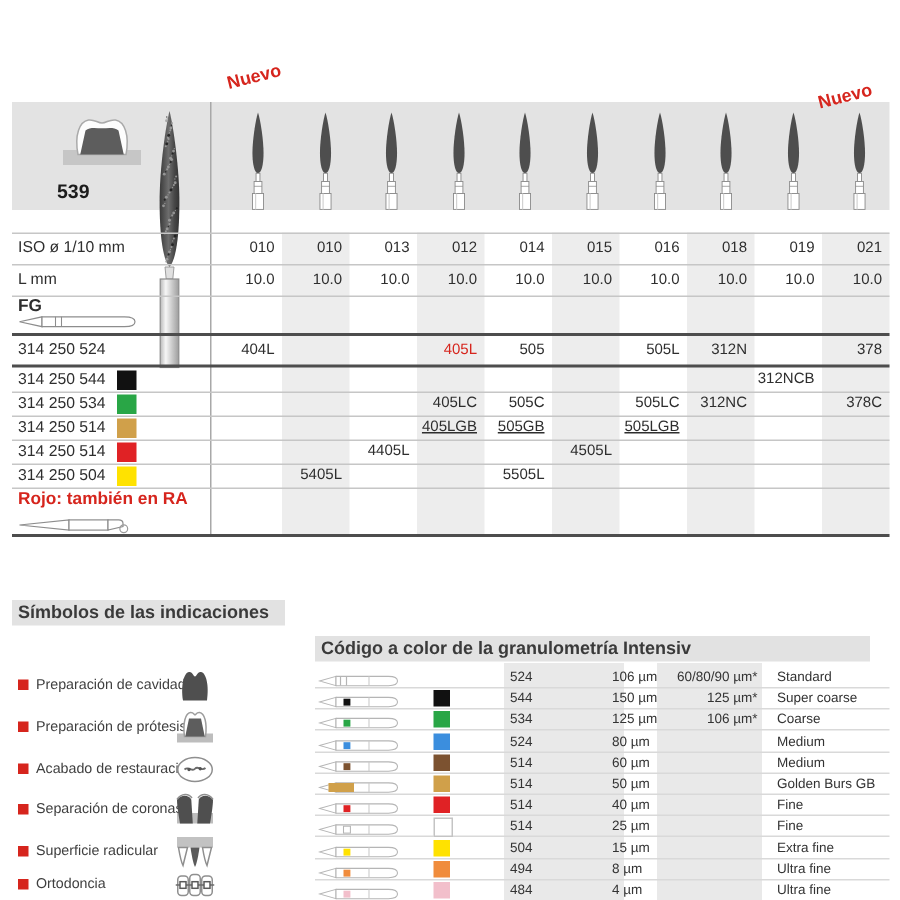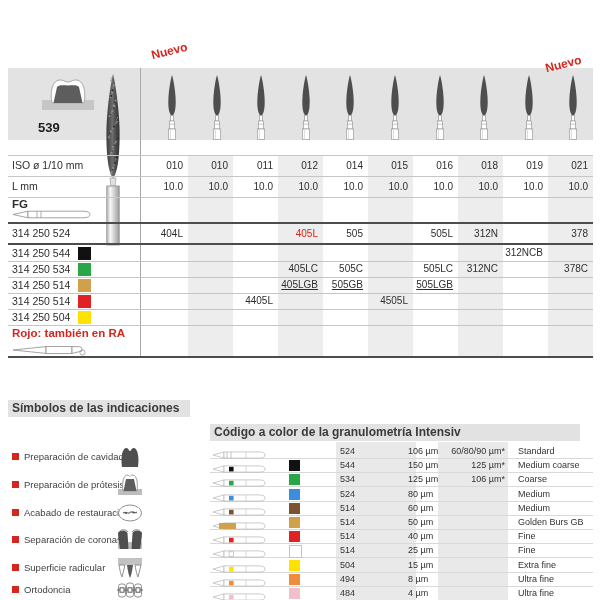--- a/index.html
+++ b/index.html
@@ -241,21 +241,21 @@
   <div class="hline" style="top:277px"></div>
   <div class="hline" style="top:293px"></div>
   <div class="hline" style="top:309px"></div>
   <div class="hline" style="top:325px"></div>
   <div class="hline heavy" style="top:356px"></div>
 
   <div class="rowlabel" style="top:155px;line-height:21px">ISO ø 1/10 mm</div>
   <div class="cellrow" id="iso-cells" style="top:155px;line-height:21px">
       <div class="cell">010</div>
       <div class="cell">010</div>
-      <div class="cell">011</div>
+      <div class="cell">013</div>
       <div class="cell">012</div>
       <div class="cell">014</div>
       <div class="cell">015</div>
       <div class="cell">016</div>
       <div class="cell">018</div>
       <div class="cell">019</div>
       <div class="cell">021</div>
     </div>
 
   <div class="rowlabel" style="top:176px;line-height:21px">L mm</div>
@@ -356,20 +356,32 @@
           <div class="cell">4505L</div>
           <div class="cell"></div>
           <div class="cell"></div>
           <div class="cell"></div>
           <div class="cell"></div>
         </div>
       </div>
       <div class="coderow" style="top: 309px; height: 16px;">
         <div class="rowlabel" style="top: 0px; line-height: 16px;">314 250 504</div>
         <div class="csq" style="top: 1.5px; background: rgb(255, 226, 0);"></div>
+        <div class="cellrow" style="top: 0px; line-height: 16px;">
+          <div class="cell"></div>
+          <div class="cell">5405L</div>
+          <div class="cell"></div>
+          <div class="cell"></div>
+          <div class="cell">5505L</div>
+          <div class="cell"></div>
+          <div class="cell"></div>
+          <div class="cell"></div>
+          <div class="cell"></div>
+          <div class="cell"></div>
+        </div>
       </div>
     </div>
 
   <div class="note-red">Rojo: también en RA</div>
   <svg class="abs" style="left:12px;top:343px" width="78" height="13" viewBox="0 0 78 13">
     <path d="M1,7 L34,3.6 L34,10.4 Z" fill="#ffffff" stroke="#8d8d8d" stroke-width="0.8"></path>
     <rect x="34" y="3.6" width="26" height="6.8" fill="#ffffff" stroke="#8d8d8d" stroke-width="0.8"></rect>
     <path d="M60,3.6 L67,3.6 Q70,3.6 70,6 L70,8 L60,10.4 Z" fill="#ffffff" stroke="#8d8d8d" stroke-width="0.8"></path>
     <circle cx="70.5" cy="9.5" r="2.6" fill="none" stroke="#9b9b9b" stroke-width="0.8"></circle>
   </svg>
@@ -463,21 +475,21 @@
         <div class="gbur"><svg width="56" height="10" viewBox="0 0 56 10">
             <path d="M1,5 L12,1.9 L12,8.1 Z" fill="#fff" stroke="#b5b5b5" stroke-width="0.7"></path>
             <path d="M12,1.9 L47,1.9 Q53,1.9 53,5 Q53,8.1 47,8.1 L12,8.1 Z" fill="#fff" stroke="#b5b5b5" stroke-width="0.7"></path>
             <line x1="34" y1="1.9" x2="34" y2="8.1" stroke="#c9c9c9" stroke-width="0.7"></line>
             <rect x="17" y="2.8" width="4.6" height="4.6" fill="#111111"></rect>
           </svg></div>
         <div class="gsq" style="background: rgb(17, 17, 17);"></div>
         <div class="gtxt gcode">544</div>
         <div class="gtxt ggrit">150 µm</div>
         <div class="gtxt galt">125 µm*</div>
-        <div class="gtxt gname">Medium coarse</div>
+        <div class="gtxt gname">Super coarse</div>
       </div>
       <div class="gritrow" style="top: 472px;">
         <div class="gbur"><svg width="56" height="10" viewBox="0 0 56 10">
             <path d="M1,5 L12,1.9 L12,8.1 Z" fill="#fff" stroke="#b5b5b5" stroke-width="0.7"></path>
             <path d="M12,1.9 L47,1.9 Q53,1.9 53,5 Q53,8.1 47,8.1 L12,8.1 Z" fill="#fff" stroke="#b5b5b5" stroke-width="0.7"></path>
             <line x1="34" y1="1.9" x2="34" y2="8.1" stroke="#c9c9c9" stroke-width="0.7"></line>
             <rect x="17" y="2.8" width="4.6" height="4.6" fill="#29a646"></rect>
           </svg></div>
         <div class="gsq" style="background: rgb(41, 166, 70);"></div>
         <div class="gtxt gcode">534</div>

